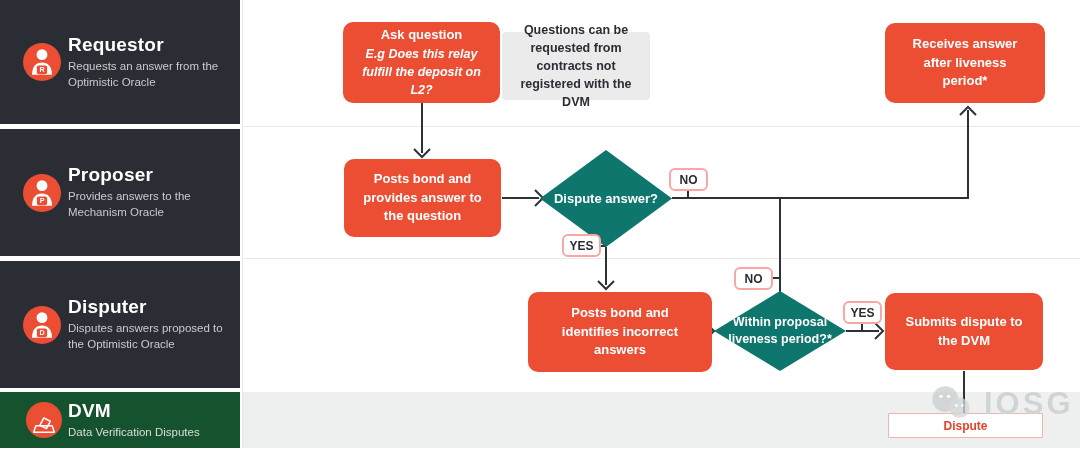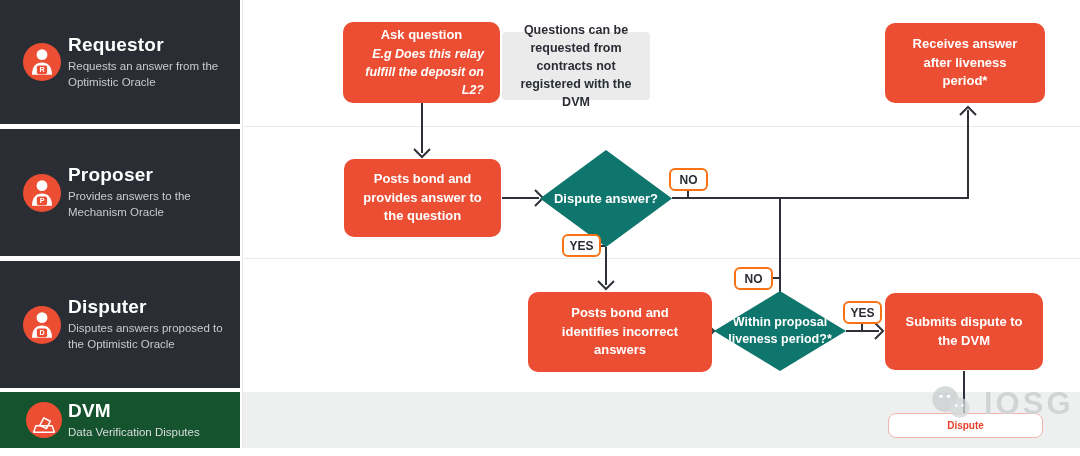--- a/index.html
+++ b/index.html
@@ -20,40 +20,40 @@
   .dvm-row{position:absolute;left:242px;top:392px;width:838px;height:56px;background:#EEF0EF;}
   
   svg.wires{position:absolute;left:0;top:0;z-index:2;pointer-events:none;}
   
   .node{
     position:absolute;z-index:3;background:#EC4E33;color:#ffffff;border-radius:10px;
     display:flex;flex-direction:column;align-items:center;justify-content:center;
     text-align:center;font-weight:bold;font-size:13px;line-height:1.45;
     padding:0 16px;box-sizing:border-box;
   }
-  .node .em{font-style:italic;font-size:12.5px;text-align:right;}
+  .node .em{font-style:italic;font-size:12.5px;}
   .note{
     position:absolute;z-index:1;background:#EBEBEB;color:#2A2D34;border-radius:4px;
     display:flex;align-items:center;justify-content:center;text-align:center;
     font-weight:bold;font-size:12.5px;line-height:1.45;padding:0 10px;box-sizing:border-box;
   }
   .diamond{
     position:absolute;z-index:3;background:#0f766e;color:#ffffff;
     clip-path:polygon(50% 0,100% 50%,50% 100%,0 50%);
     display:flex;flex-direction:column;align-items:center;justify-content:center;
     text-align:center;font-weight:bold;font-size:13px;line-height:1.35;
   }
   .tag{
-    position:absolute;z-index:4;background:#ffffff;border:2px solid #f97316;border-radius:6px;
+    position:absolute;z-index:4;background:#ffffff;border:2px solid #fca5a5;border-radius:6px;
     color:#2A2D34;font-weight:bold;font-size:12px;
     display:flex;align-items:center;justify-content:center;box-sizing:border-box;
   }
   .dispute-out{
-    position:absolute;z-index:3;background:#ffffff;border:1px solid #F0B4AC;border-radius:8px;
-    color:#E8402B;font-weight:bold;font-size:10px;
+    position:absolute;z-index:3;background:#ffffff;border:1px solid #F0B4AC;border-radius:1px;
+    color:#E8402B;font-weight:bold;font-size:12px;
     display:flex;align-items:center;justify-content:center;box-sizing:border-box;
   }
   
   .watermark{
     position:absolute;left:928px;top:383px;z-index:5;display:flex;align-items:center;gap:10px;
     opacity:.85;pointer-events:none;
   }
   .watermark .wm-text{
     font-size:31px;font-weight:bold;letter-spacing:3px;color:rgba(198,203,203,.9);
     text-shadow:0 0 1px #ffffff;

